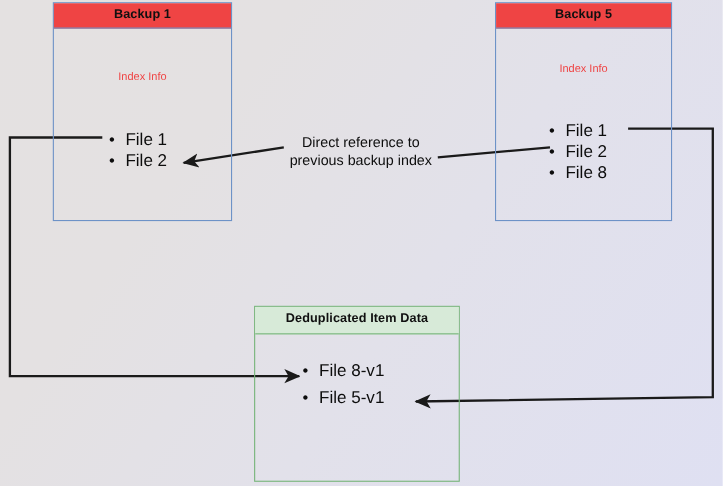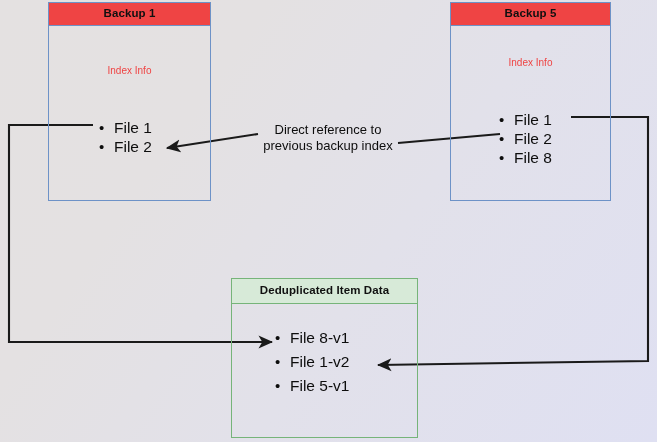--- a/index.html
+++ b/index.html
@@ -165,21 +165,20 @@
     </div>
   </div>
 
   <div class="node green" style="left:231px; top:278px; width:187px; height:160px;">
     <div class="hdr">
       <span>Deduplicated Item Data</span>
     </div>
     <div class="body">
       <ul class="files" style="left:43px; top:22px;">
         <li><span>File 8-v1</span></li>
-        <li><span>File 1-v2</span></li>
         <li><span>File 5-v1</span></li>
       </ul>
     </div>
   </div>
 
   <div id="caption" style="left:255px; top:122px; width:146px;">Direct reference to
 previous backup index</div>
 
 </div>
 

